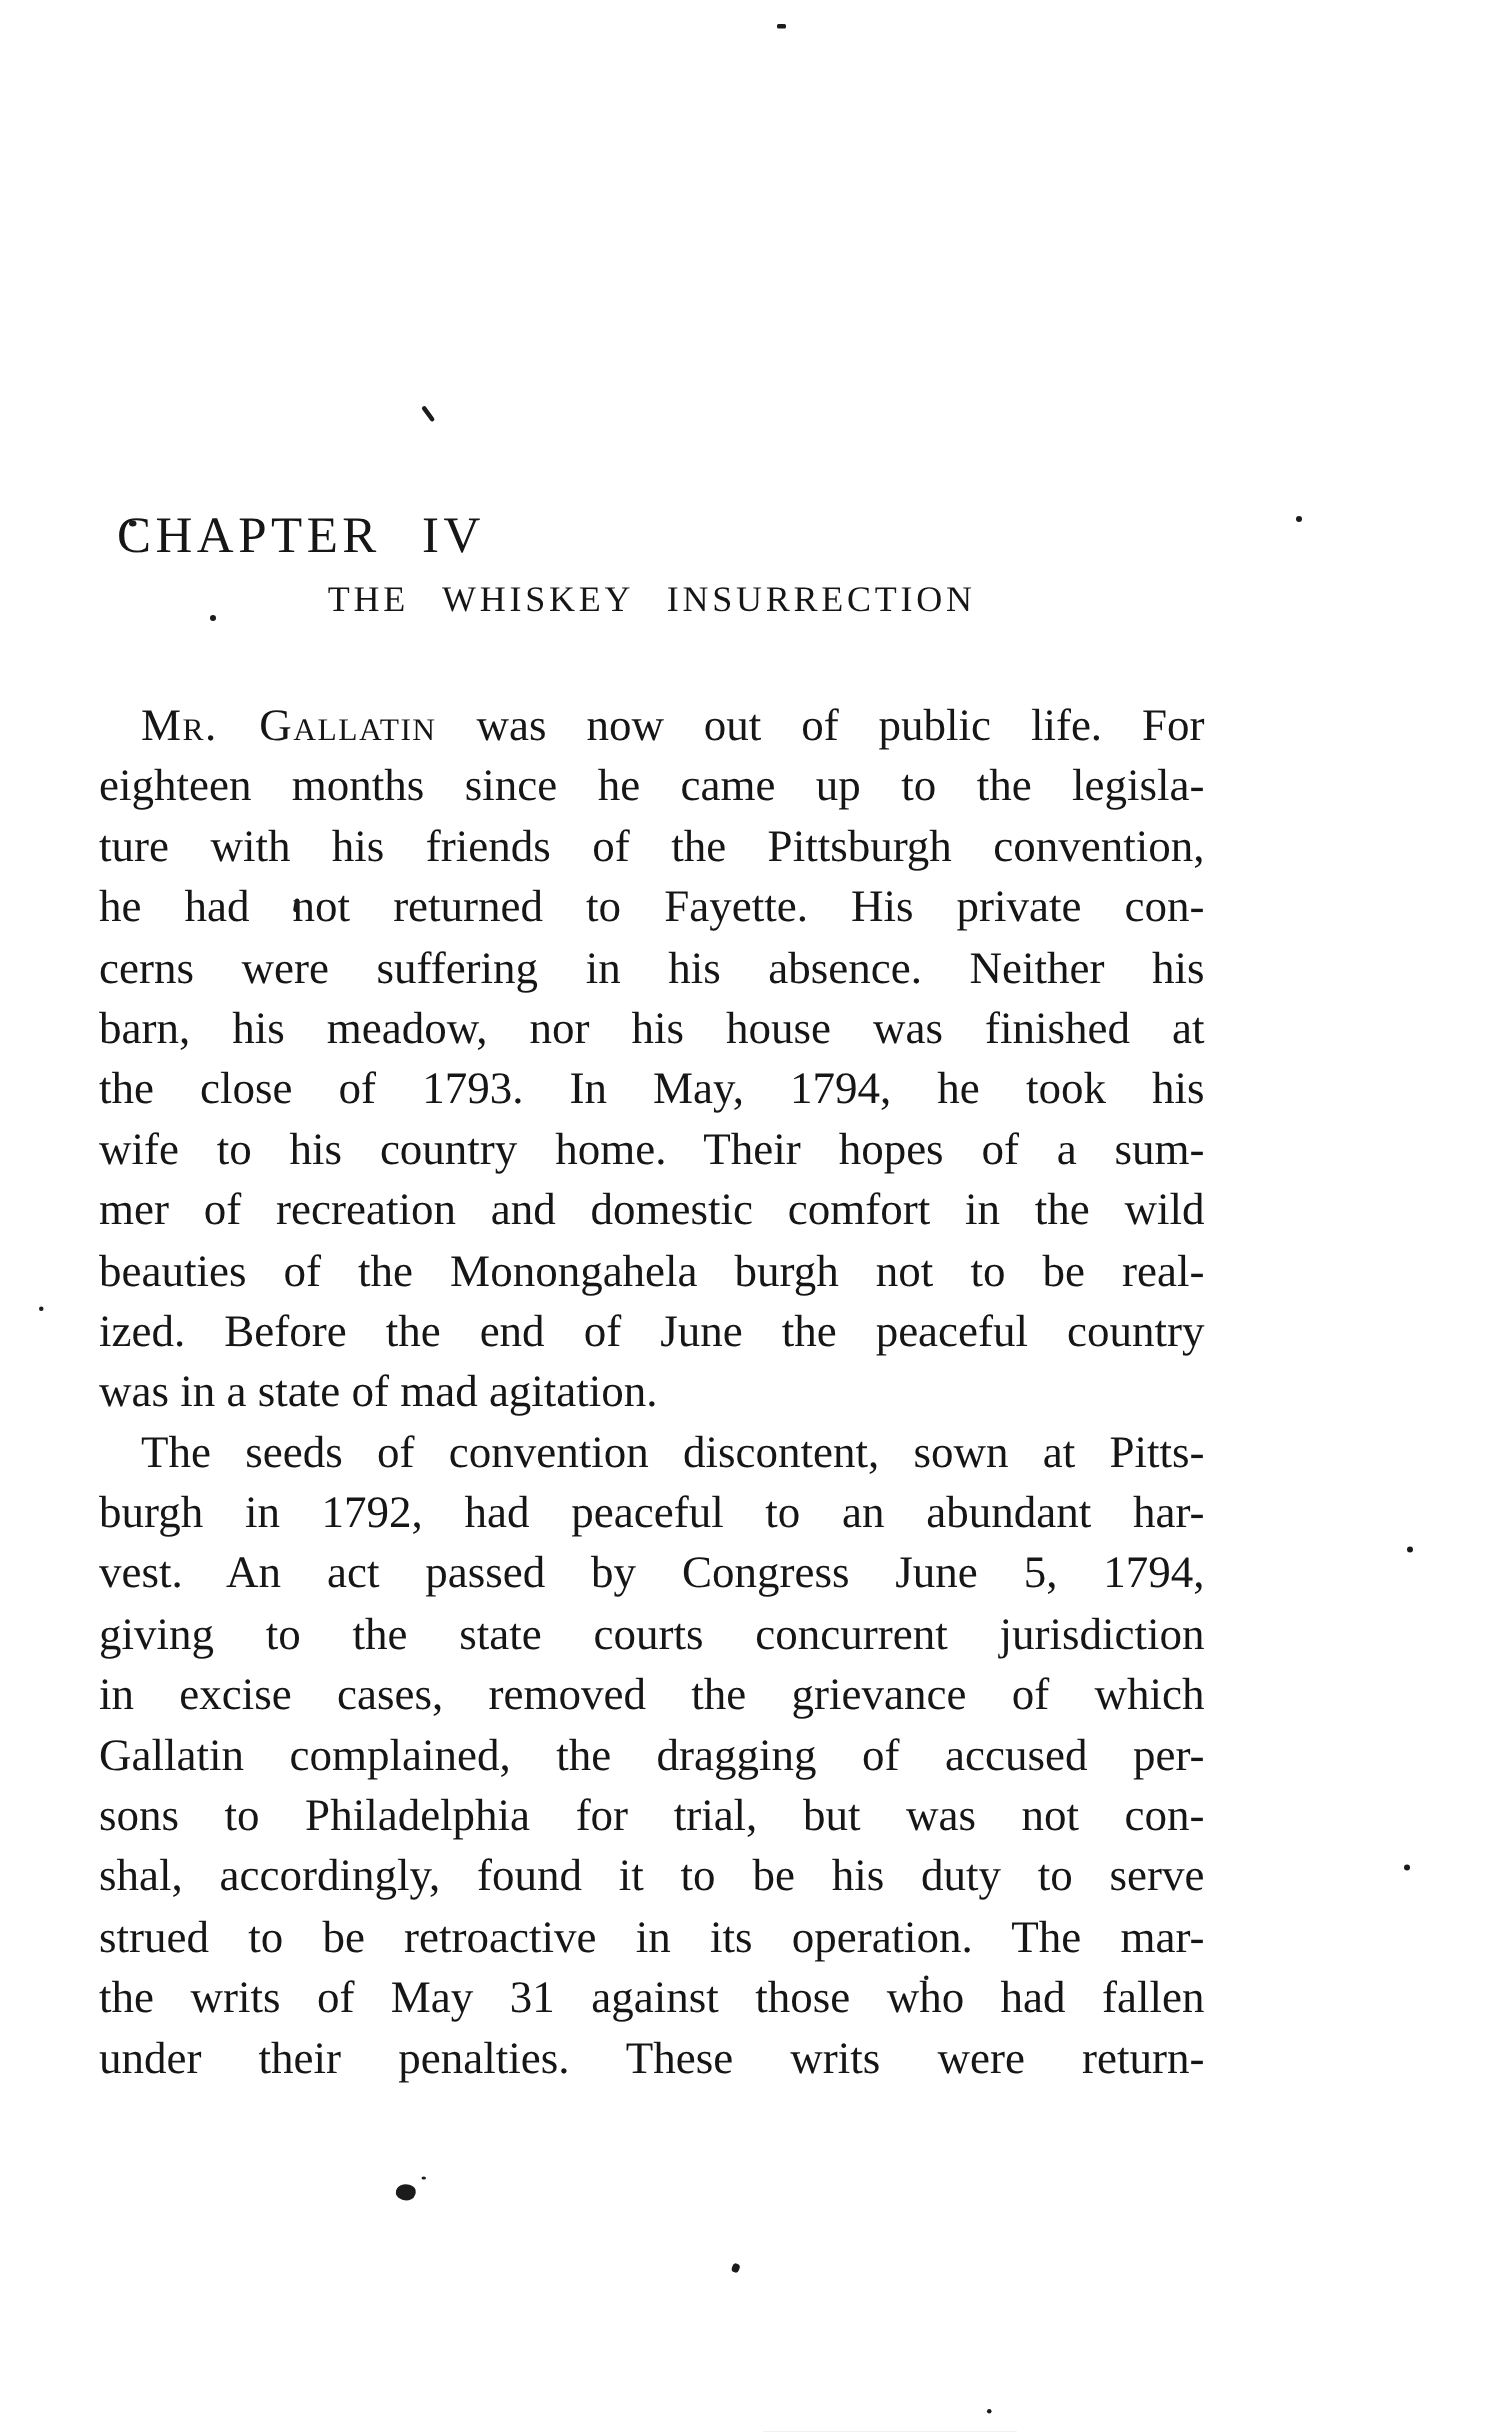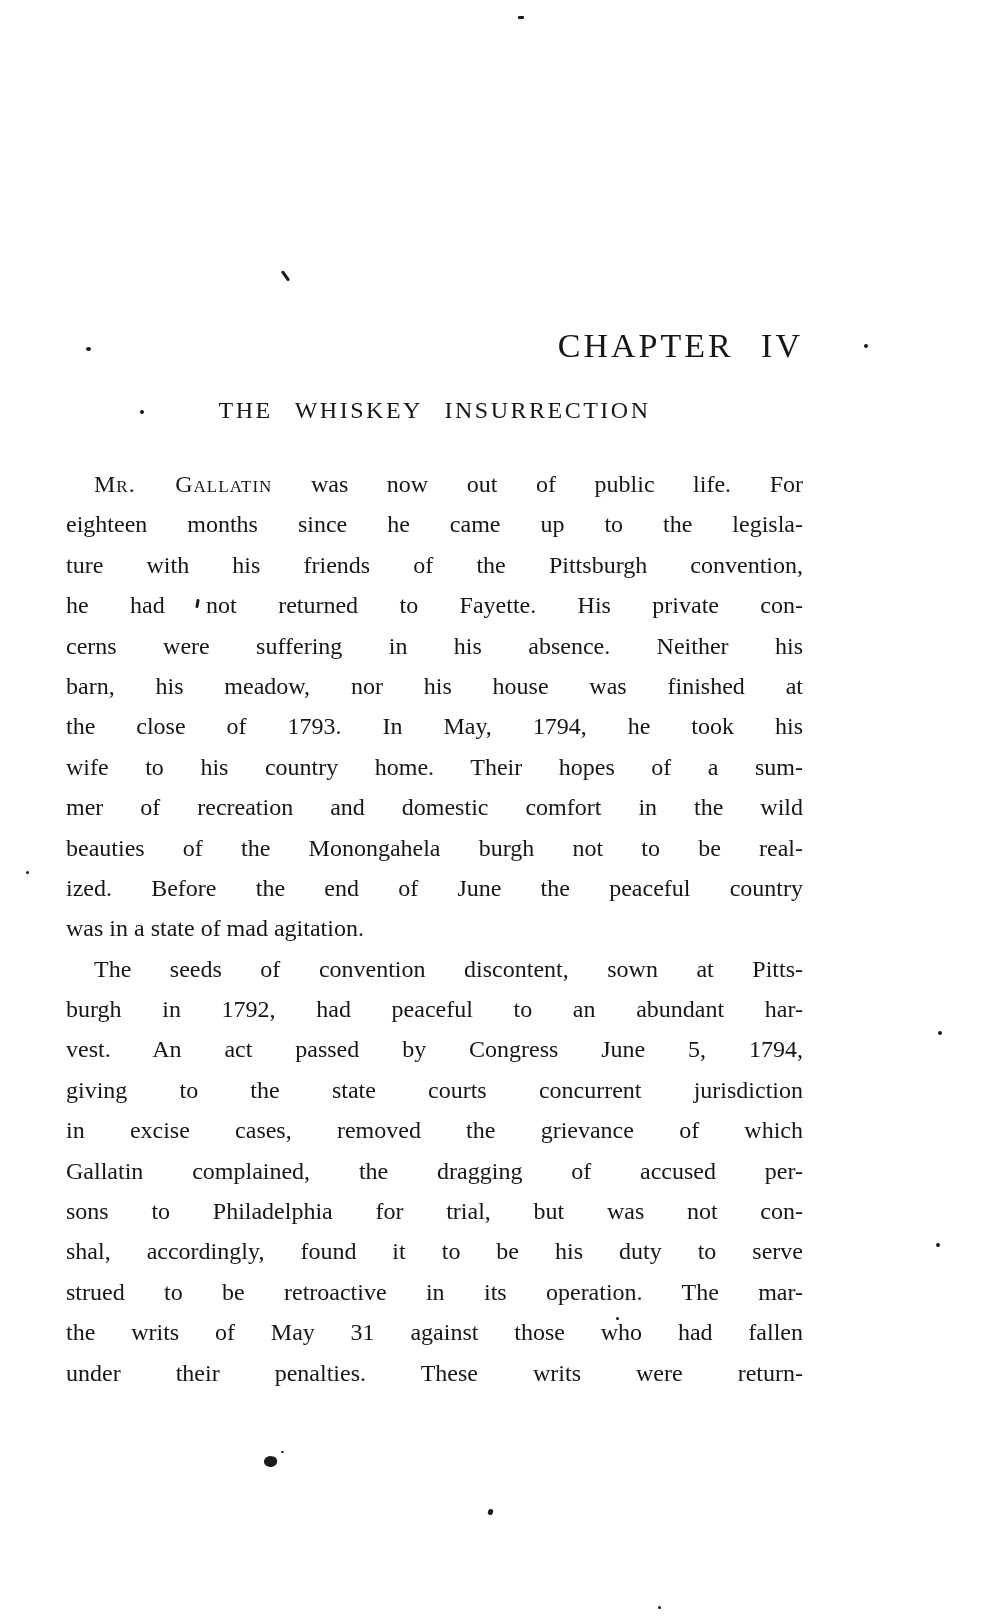--- a/index.html
+++ b/index.html
@@ -14,47 +14,47 @@
     background: #ffffff;
     overflow: hidden;
     font-family: "Liberation Serif", serif;
     color: #161616;
   }
   .chapter-title {
     position: absolute;
     top: 327px;
     left: 66px;
     width: 737px;
-    margin: 0;
-    text-align: right;
+    margin: 12px;
+    text-align: left;
     font-size: 34px;
     font-weight: 400;
     letter-spacing: 3px;
     word-spacing: 16px;
     white-space: nowrap;
   }
   .section-title {
     position: absolute;
-    top: 397px;
+    top: 387px;
     left: 66px;
     width: 737px;
     margin: 0;
     text-align: center;
     font-size: 24px;
     font-weight: 400;
     letter-spacing: 2.5px;
     word-spacing: 14px;
     white-space: nowrap;
   }
   .body-text {
     position: absolute;
     top: 464px;
     left: 66px;
     width: 737px;
-    font-size: 24px;
+    font-size: 30px;
   }
   .line {
     height: 40.4px;
     line-height: 40.4px;
     text-align: justify;
     text-align-last: justify;
   }
   .line.no-justify {
     text-align: center;
     text-align-last: left;

